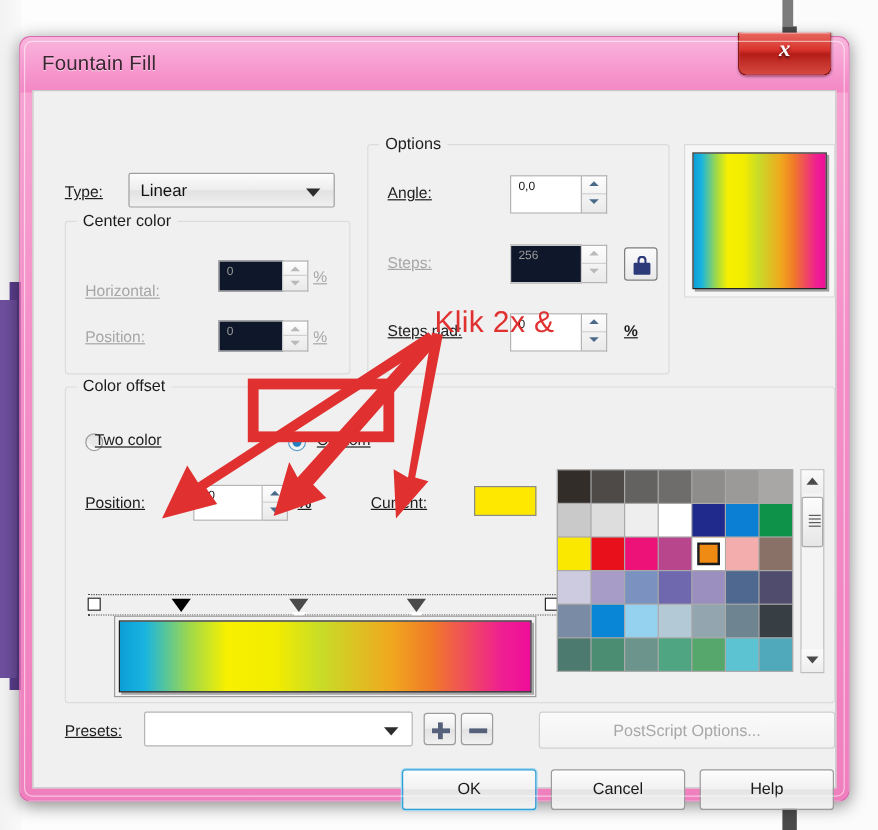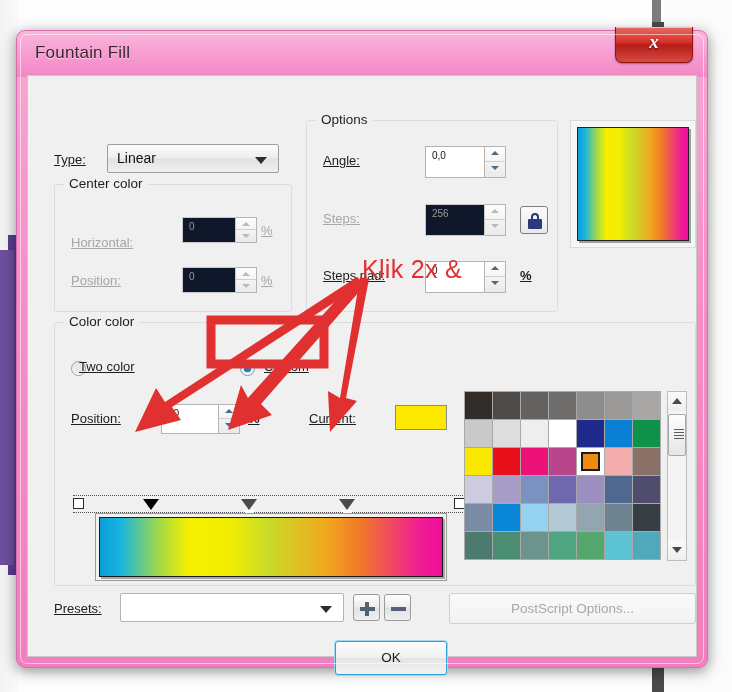--- a/index.html
+++ b/index.html
@@ -278,21 +278,21 @@
           </div>
       </div>
       <div class="lbl" style="left:213px; top:147px; font-weight:bold;">%</div>
     </div>
 
     <div id="preview-outer" style="left:542px; top:44px; width:126px; height:128px;">
       <div id="preview-inner" style="background: linear-gradient(to right, rgb(12, 158, 214) 0%, rgb(24, 180, 224) 6%, rgb(159, 216, 74) 17%, rgb(247, 240, 0) 26%, rgb(242, 236, 0) 38%, rgb(200, 220, 40) 49%, rgb(240, 168, 30) 66%, rgb(240, 122, 40) 76%, rgb(239, 31, 146) 93%, rgb(239, 13, 154) 100%);"></div>
     </div>
 
     <div class="grp" style="left:26px; top:246px; width:642px; height:264px;">
-      <span class="grp-title">Color color</span>
+      <span class="grp-title">Color offset</span>
 
       <div class="radio off" style="left:16px; top:38px;"></div>
       <div class="lbl" style="left:24px; top:36px;">Two color</div>
 
       <div class="radio on" style="left:185px; top:38px;"></div>
       <div class="lbl" style="left:209px; top:36px;">Custom</div>
 
       <div class="lbl" style="left:16px; top:88px;">Position:</div>
       <div class="field" style="left:106px; top:81px; width:58px; height:30px;">20</div>
       <div class="spin" style="left:164px; top:81px; height:30px;">
@@ -397,20 +397,26 @@
     <div class="pmbtn" style="left:356px; top:518px;">
       <i class="pm-h"></i>
     </div>
     <div class="btn dis" style="left:421px; top:517px; width:247px; height:31px;">
       <span class="bt" style="top:7px;">PostScript Options...</span>
     </div>
 
     <div class="btn focus" style="left:307px; top:565px; width:112px; height:34px;">
       <span class="bt" style="top:8px;">OK</span>
     </div>
+    <div class="btn" style="left:431px; top:565px; width:112px; height:34px;">
+      <span class="bt" style="top:8px;">Cancel</span>
+    </div>
+    <div class="btn" style="left:555px; top:565px; width:112px; height:34px;">
+      <span class="bt" style="top:8px;">Help</span>
+    </div>
 
   </div>
 </div>
 
 <div id="anno">
   <svg width="732" height="692" viewBox="0 0 732 692">
     <g stroke="#e03030" stroke-width="9" fill="none" stroke-linecap="butt">
       <rect x="211" y="320" width="113" height="44" stroke-width="9"></rect>
     </g>
     <g fill="#e03030">

